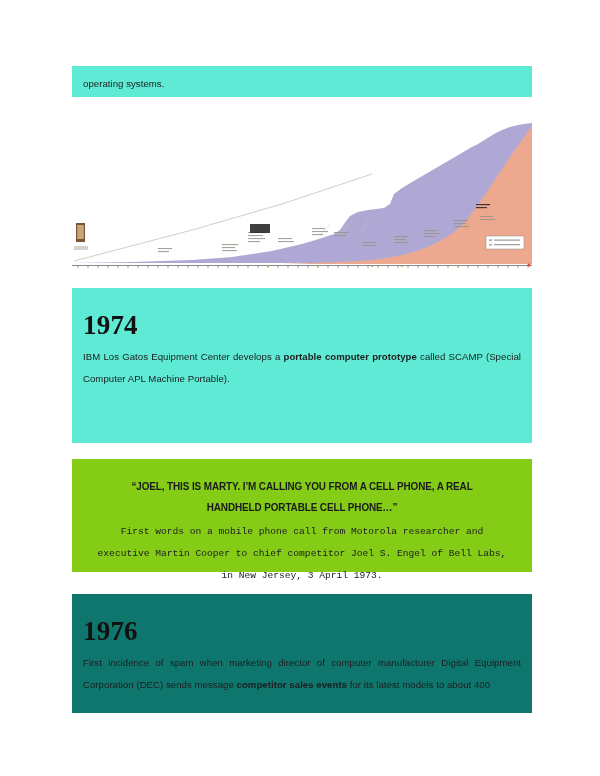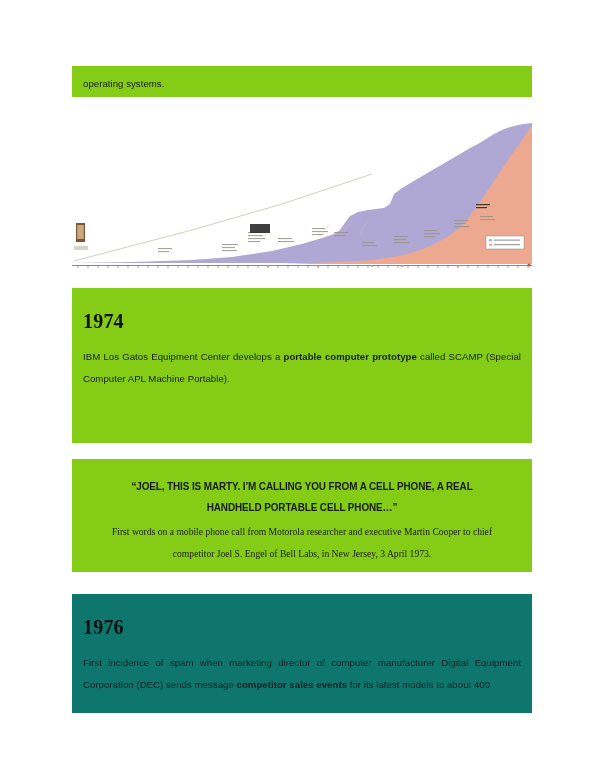--- a/index.html
+++ b/index.html
@@ -22,38 +22,38 @@
     background: #ffffff;
   }
 
   
   .block {
     position: absolute;
     left: 72px;
     width: 460px;
     box-sizing: border-box;
   }
-  .lavender { background: #84cc16; }
+  .lavender { background: #5eead4; }
   .peach    { background: #0f766e; }
   .grey     { background: #84cc16; }
 
   .body-text {
     font-family: "Liberation Sans", sans-serif;
     font-size: 9.6px;
     line-height: 22px;
     color: #1d1d1f;
     text-align: justify;
     letter-spacing: 0.05px;
   }
   .body-text b { font-weight: 700; margin-top: 8px; }
 
   .year-heading {
     font-family: "Liberation Serif", serif;
     font-weight: 700;
-    font-size: 20px;
+    font-size: 27px;
     color: #111111;
     letter-spacing: 0.2px;
   }
 
   
   #top-block {
     top: 66px;
     height: 31px;
     padding: 7px 11px 0 11px;
   }
@@ -99,21 +99,21 @@
     text-transform: uppercase;
     transform: scaleX(0.9);
     transform-origin: center top;
     letter-spacing: -0.1px;
   }
   .quote-attrib {
     position: absolute;
     left: 22px;
     top: 62px;
     width: 416px;
-    font-family: Liberation Serif, serif;
+    font-family: Liberation Mono, monospace;
     font-size: 9.6px;
     line-height: 22px;
     color: #1d1d1f;
     text-align: center;
   }
 
   
   #block-1976 {
     top: 594px;
     height: 119px;

